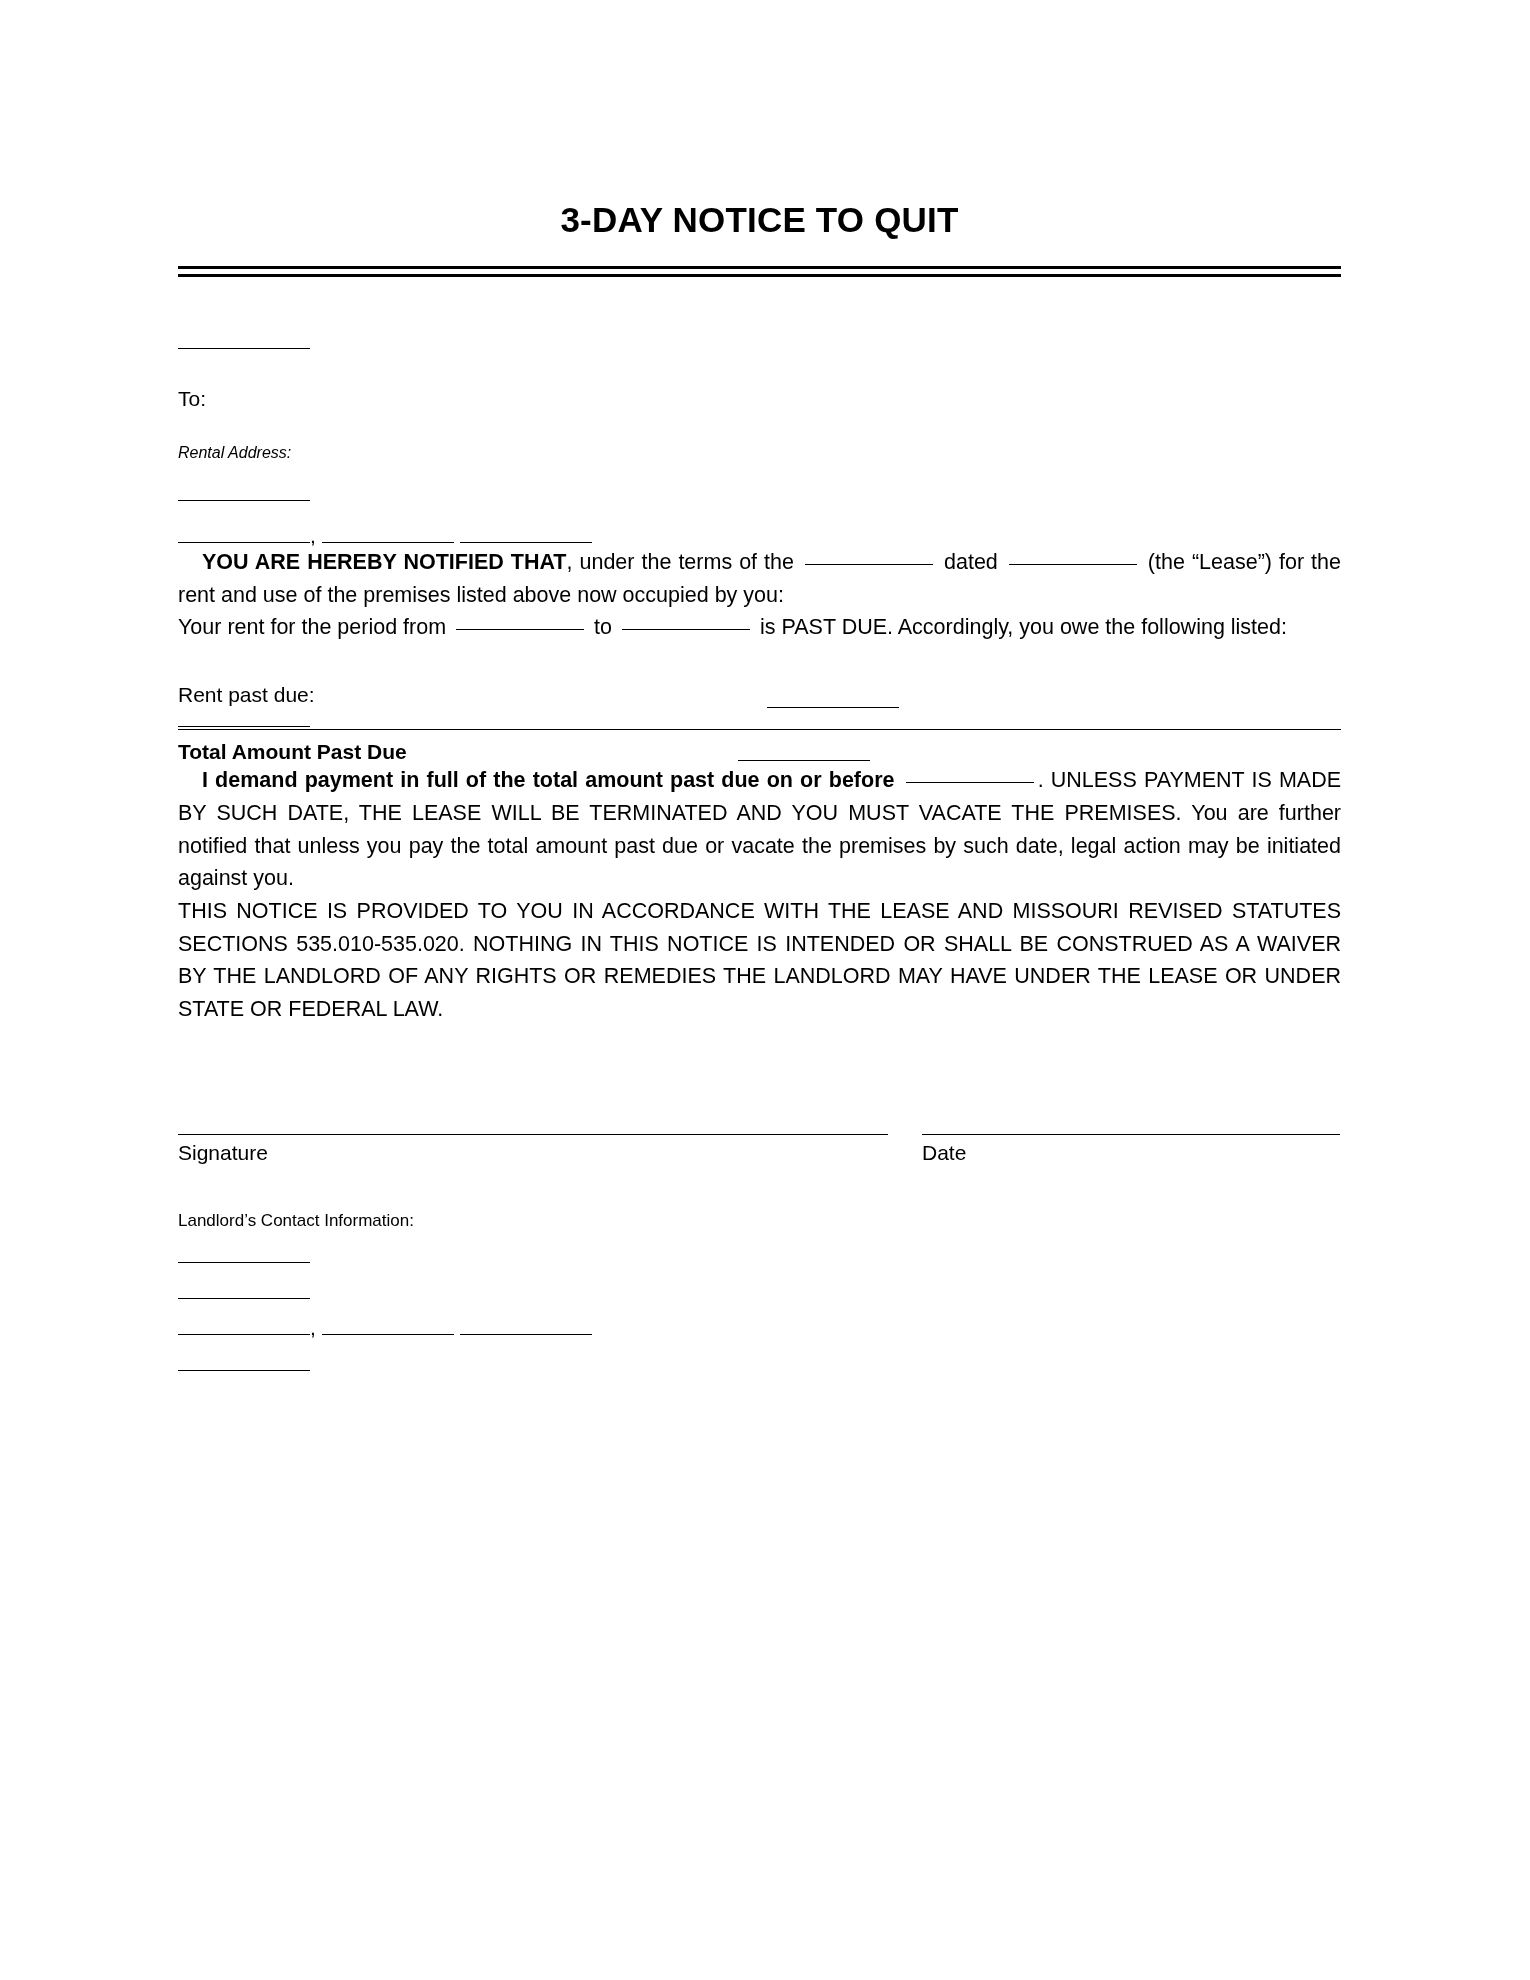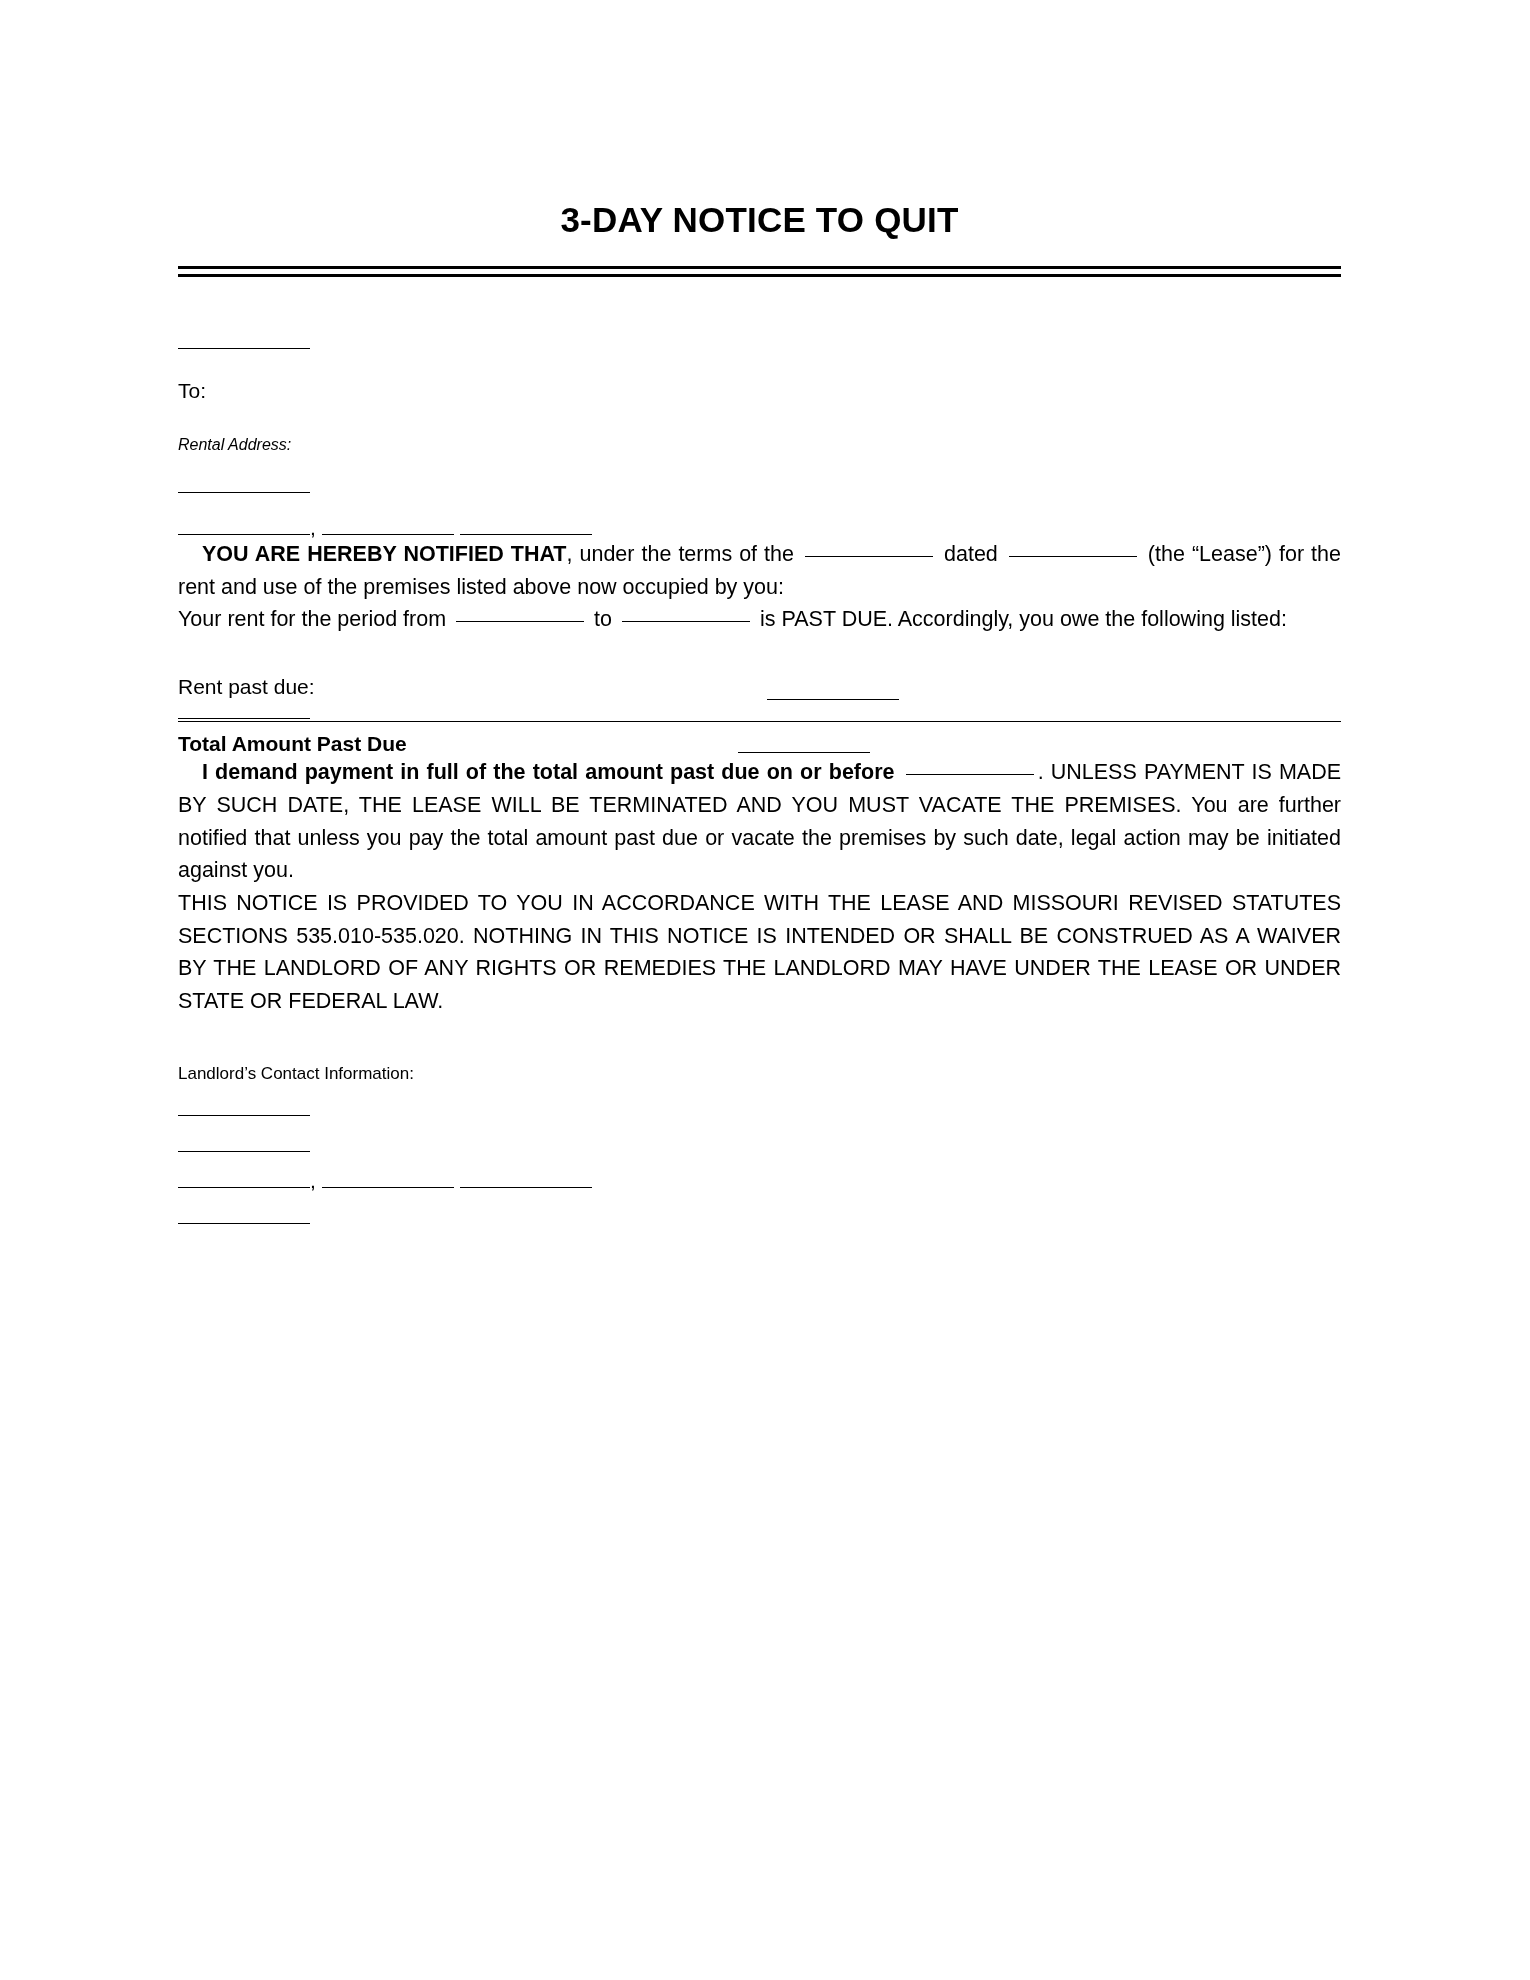--- a/index.html
+++ b/index.html
@@ -141,21 +141,21 @@
     <h1 class="doc-title">3-DAY NOTICE TO QUIT</h1>
     <hr class="title-rule">
     <hr class="title-rule-2">
 
     <div style="height:54px"></div>
 
     <div>
       <span class="blank blank-sm"></span>
     </div>
 
-    <div class="to-line" style="margin-top:26px">To:</div>
+    <div class="to-line" style="margin-top:34px">To:</div>
 
     <div class="lbl" style="margin-top:34px">Rental Address:</div>
 
     <div style="margin-top:22px">
       <span class="blank blank-sm"></span>
     </div>
 
     <div class="inline-row" style="margin-top:20px">
       <span class="blank blank-sm"></span><span class="comma">,</span>
       <span class="blank blank-sm"></span>
@@ -193,20 +193,30 @@
       </div>
     </div>
 
     <p class="body-text mt-46">
       <span class="b">I demand payment in full of the total amount past due on or before</span>
       <span class="blank blank-inline"></span><span>. UNLESS PAYMENT IS MADE BY SUCH DATE, THE LEASE WILL BE TERMINATED AND YOU MUST VACATE THE PREMISES. You are further notified that unless you pay the total amount past due or vacate the premises by such date, legal action may be initiated against you.</span>
     </p>
 
     <p class="body-text mt-40">THIS NOTICE IS PROVIDED TO YOU IN ACCORDANCE WITH THE LEASE AND MISSOURI REVISED STATUTES SECTIONS 535.010-535.020. NOTHING IN THIS NOTICE IS INTENDED OR SHALL BE CONSTRUED AS A WAIVER BY THE LANDLORD OF ANY RIGHTS OR REMEDIES THE LANDLORD MAY HAVE UNDER THE LEASE OR UNDER STATE OR FEDERAL LAW.</p>
 
+    <div class="sig-block">
+      <div class="sig-col-left">
+        <hr class="sig-line">
+        <div class="sig-label">Signature</div>
+      </div>
+      <div class="sig-col-right">
+        <hr class="sig-line">
+        <div class="sig-label">Date</div>
+      </div>
+    </div>
 
     <div class="contact-title">Landlord’s Contact Information:</div>
 
     <div class="contact-lines">
       <div class="row">
         <span class="blank blank-sm"></span>
       </div>
       <div class="row">
         <span class="blank blank-sm"></span>
       </div>

